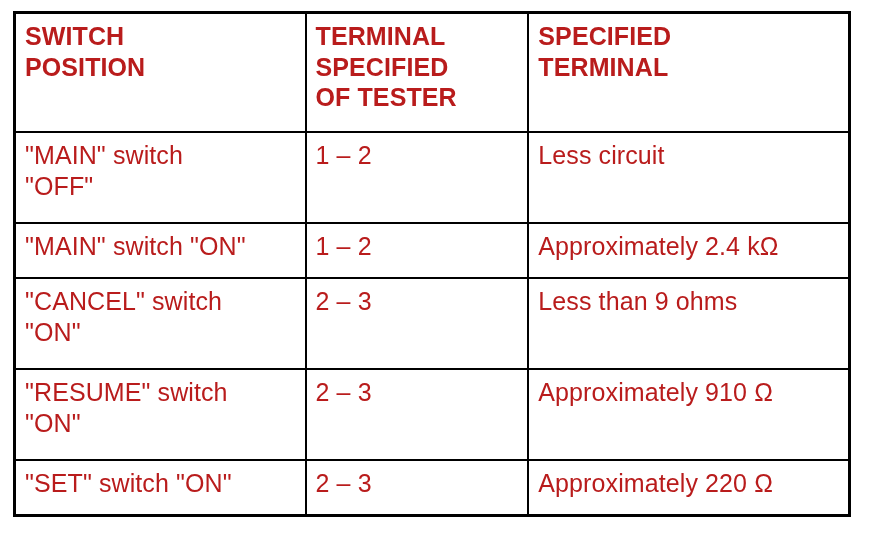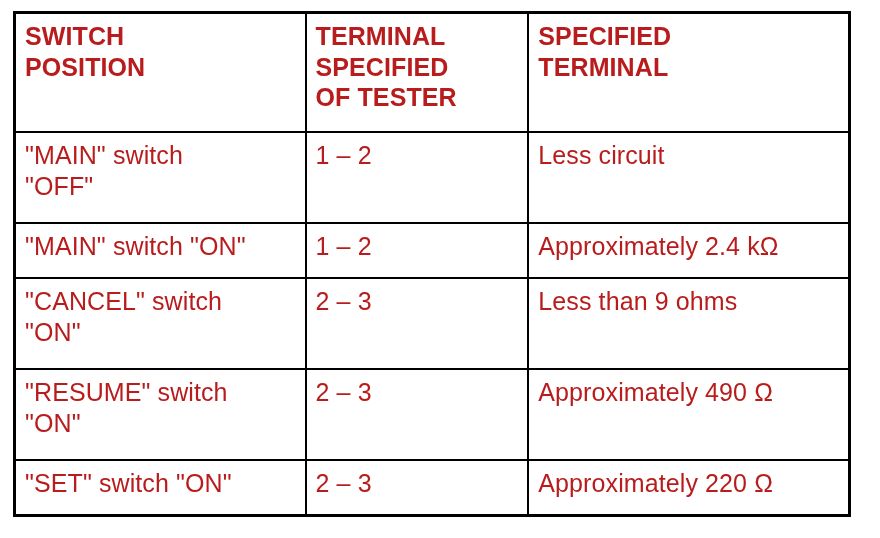--- a/index.html
+++ b/index.html
@@ -98,21 +98,21 @@
       <tr class="row-tall">
         <td>"CANCEL" switch
 "ON"</td>
         <td>2 – 3</td>
         <td>Less than 9 ohms</td>
       </tr>
       <tr class="row-tall">
         <td>"RESUME" switch
 "ON"</td>
         <td>2 – 3</td>
-        <td>Approximately 490 Ω</td>
+        <td>Approximately 910 Ω</td>
       </tr>
       <tr class="row-short">
         <td>"SET" switch "ON"</td>
         <td>2 – 3</td>
         <td>Approximately 220 Ω</td>
       </tr>
     </tbody>
   </table>
 </div>
 

